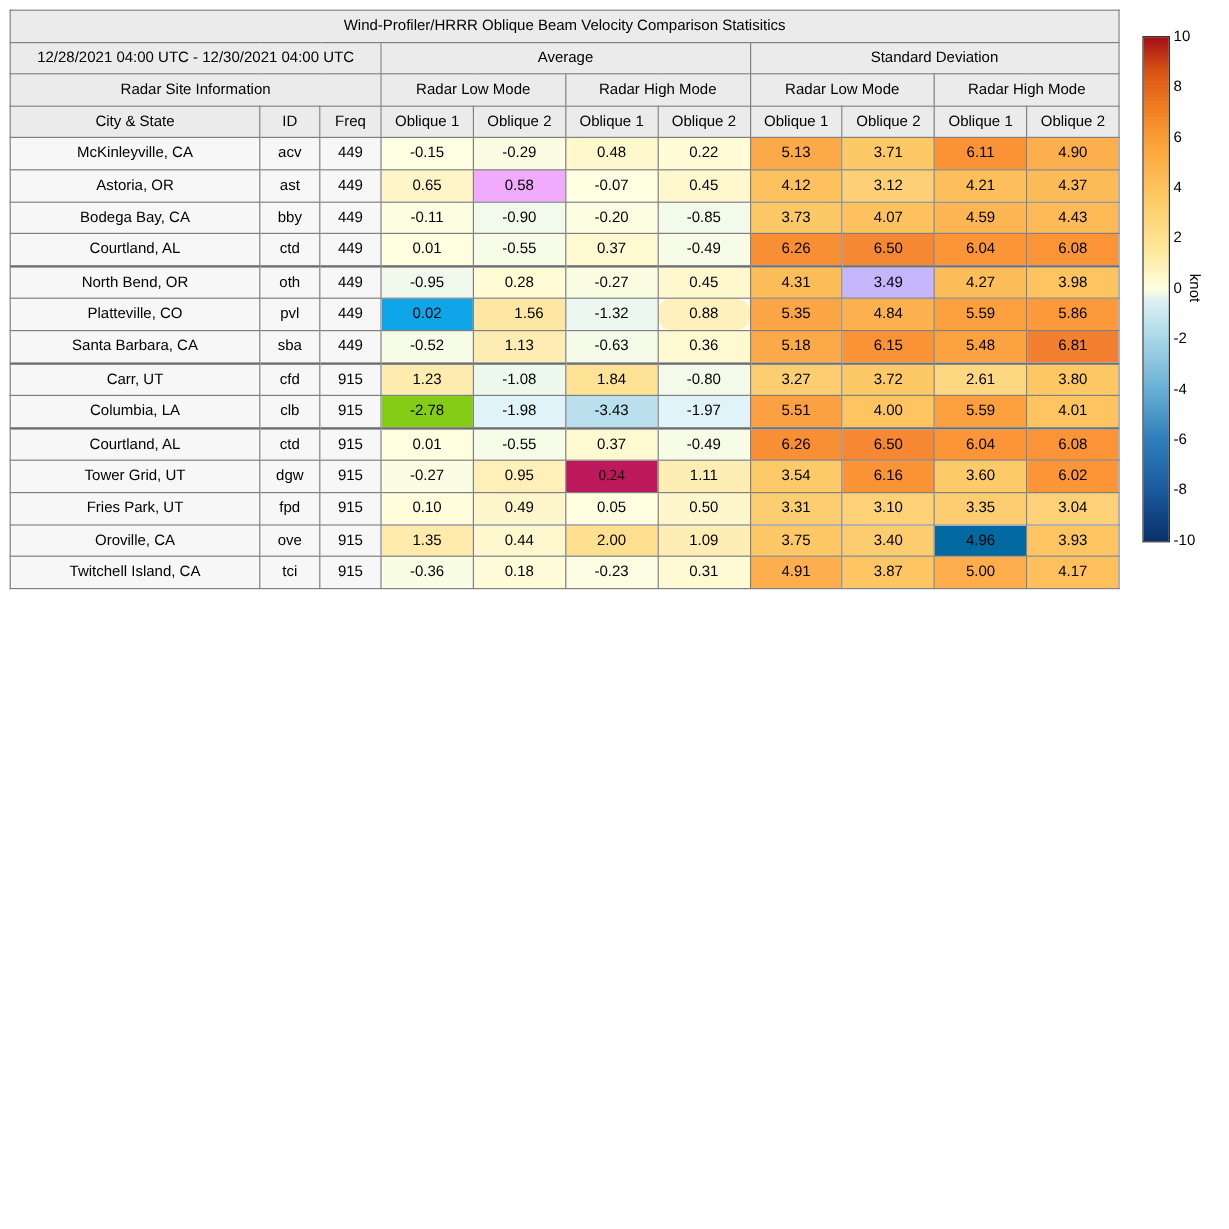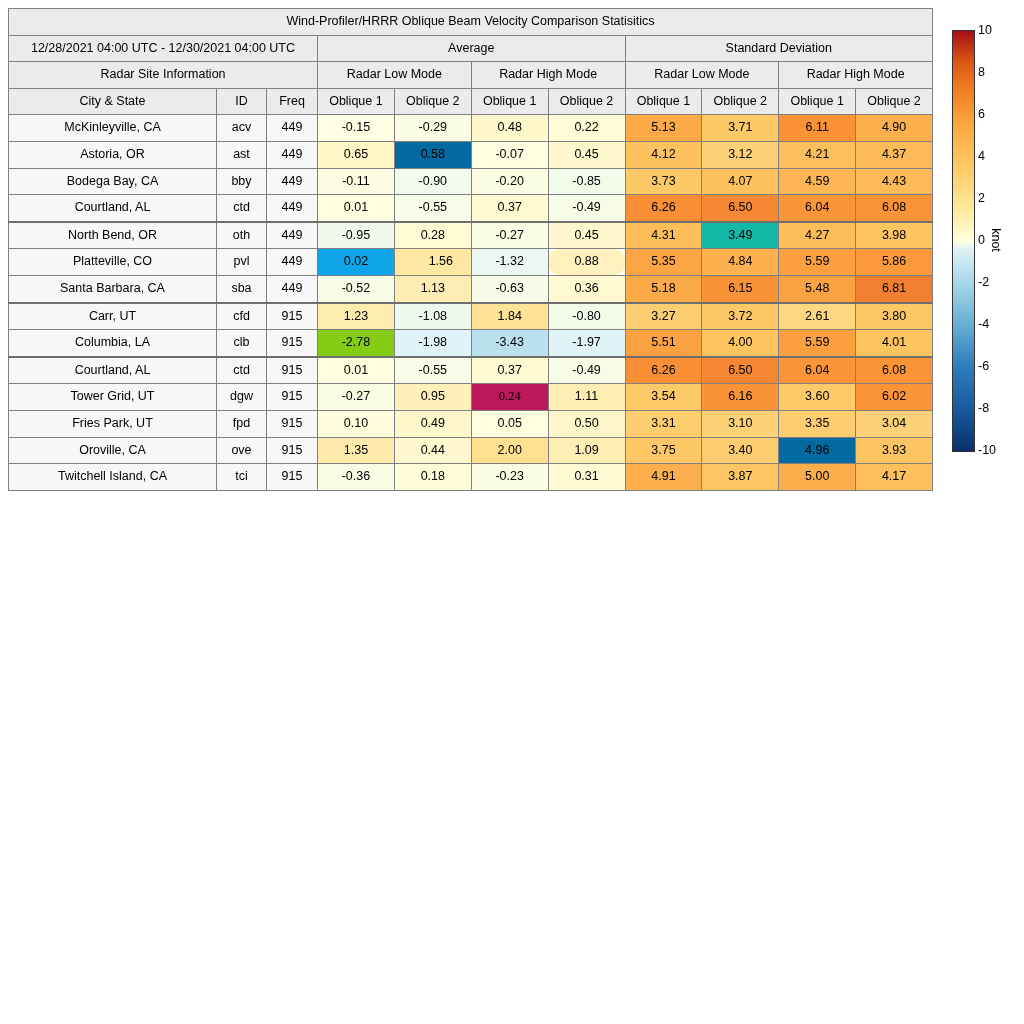--- a/index.html
+++ b/index.html
@@ -143,21 +143,21 @@
           <td class="val" style="background-color: rgb(252, 170, 72);">5.13</td>
           <td class="val" style="background-color: rgb(253, 200, 102);">3.71</td>
           <td class="val" style="background-color: rgb(251, 147, 54);">6.11</td>
           <td class="val" style="background-color: rgb(253, 175, 77);">4.90</td>
         </tr>
         <tr>
           <td class="city">Astoria, OR</td>
           <td class="idc">ast</td>
           <td class="freqc">449</td>
           <td class="val" style="background-color: rgb(255, 245, 198); margin-left: 20px;">0.65</td>
-          <td class="val" style="background-color: #0369a1; text-align: center;">0.58</td>
+          <td class="val" style="background-color: #f0abfc; text-align: center;">0.58</td>
           <td class="val" style="background-color: rgb(254, 255, 225);">-0.07</td>
           <td class="val" style="background-color: rgb(255, 248, 206);">0.45</td>
           <td class="val" style="background-color: rgb(253, 193, 93);">4.12</td>
           <td class="val" style="background-color: rgb(253, 208, 117);">3.12</td>
           <td class="val" style="background-color: rgb(253, 191, 91);">4.21</td>
           <td class="val" style="background-color: rgb(253, 187, 88);">4.37</td>
         </tr>
         <tr>
           <td class="city">Bodega Bay, CA</td>
           <td class="idc">bby</td>
@@ -186,21 +186,21 @@
         </tr>
         <tr>
           <td class="city">North Bend, OR</td>
           <td class="idc">oth</td>
           <td class="freqc">449</td>
           <td class="val" style="background-color: rgb(240, 249, 235);">-0.95</td>
           <td class="val" style="background-color: rgb(255, 251, 213);">0.28</td>
           <td class="val" style="background-color: rgb(251, 253, 227);">-0.27</td>
           <td class="val" style="background-color: rgb(255, 248, 206);">0.45</td>
           <td class="val" style="background-color: rgb(253, 189, 89);">4.31</td>
-          <td class="val" style="background-color: #14b8a6;">3.49</td>
+          <td class="val" style="background-color: #c4b5fd;">3.49</td>
           <td class="val" style="background-color: rgb(253, 190, 90);">4.27</td>
           <td class="val" style="background-color: rgb(253, 196, 95);">3.98</td>
         </tr>
         <tr>
           <td class="city">Platteville, CO</td>
           <td class="idc">pvl</td>
           <td class="freqc">449</td>
           <td class="val" style="background-color: #0ea5e9;">0.02</td>
           <td class="val" style="background-color: rgb(254, 231, 162); padding-left: 16px;">1.56</td>
           <td class="val" style="background-color: rgb(235, 247, 240);">-1.32</td>

